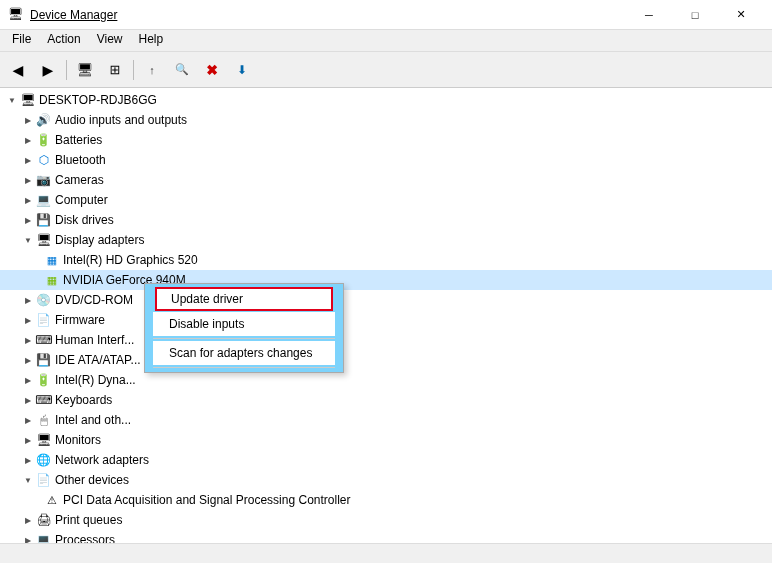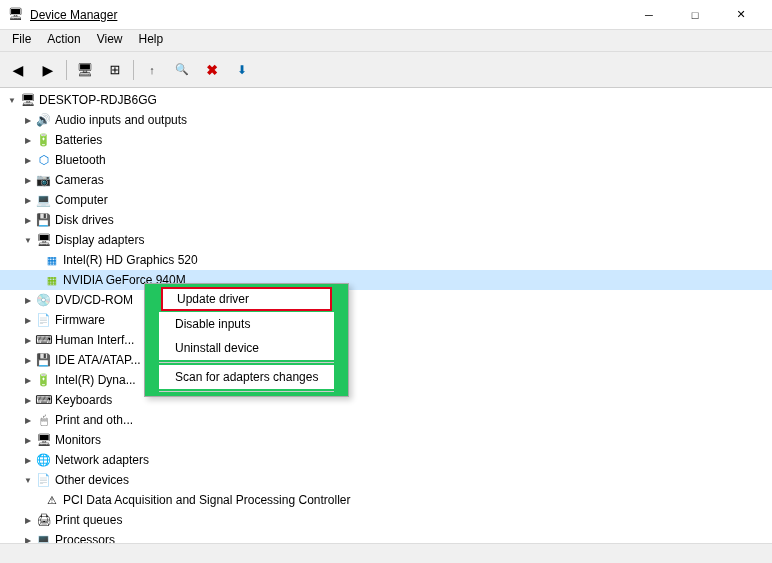--- a/index.html
+++ b/index.html
@@ -144,26 +144,26 @@
       font-size: 12px;
       flex-shrink: 0;
     }
     .tree-label {
       font-size: 12px;
     }
 
     
     .context-menu {
       position: absolute;
-      background: #22c55e;
+      background: #7dd3fc;
       border: 1px solid #aaa;
       box-shadow: 3px 3px 6px rgba(0,0,0,0.2);
       z-index: 1000;
       min-width: 200px;
-      padding: 2px 14px;
+      padding: 2px 8px;
       left: 144px;
       top: 195px;
     }
     .context-menu-item {
       padding: 5px 16px;
       font-size: 12px;
       cursor: pointer;
       background: #fff;
     }
     .context-menu-item.highlighted {
@@ -339,21 +339,21 @@
       <span class="tree-indent" style="width:20px;"></span>
       <span class="tree-expander">▶</span>
       <span class="tree-icon">⌨</span>
       <span class="tree-label">Keyboards</span>
     </div>
 
     <div class="tree-item">
       <span class="tree-indent" style="width:20px;"></span>
       <span class="tree-expander">▶</span>
       <span class="tree-icon">🖱</span>
-      <span class="tree-label">Print and oth...</span>
+      <span class="tree-label">Intel and oth...</span>
     </div>
 
     <div class="tree-item">
       <span class="tree-indent" style="width:20px;"></span>
       <span class="tree-expander">▶</span>
       <span class="tree-icon">🖥</span>
       <span class="tree-label">Monitors</span>
     </div>
 
     <div class="tree-item">
@@ -387,21 +387,20 @@
     <div class="tree-item">
       <span class="tree-indent" style="width:20px;"></span>
       <span class="tree-expander">▶</span>
       <span class="tree-icon">💻</span>
       <span class="tree-label">Processors</span>
     </div>
 
     <div class="context-menu">
       <div class="context-menu-item highlighted">Update driver</div>
       <div class="context-menu-item">Disable inputs</div>
-      <div class="context-menu-item">Uninstall device</div>
       <div class="context-menu-sep"></div>
       <div class="context-menu-item">Scan for adapters changes</div>
       <div class="context-menu-sep"></div>
     </div>
 
   </div>
 </div>
 
 <div class="status-bar">
   <span></span>

